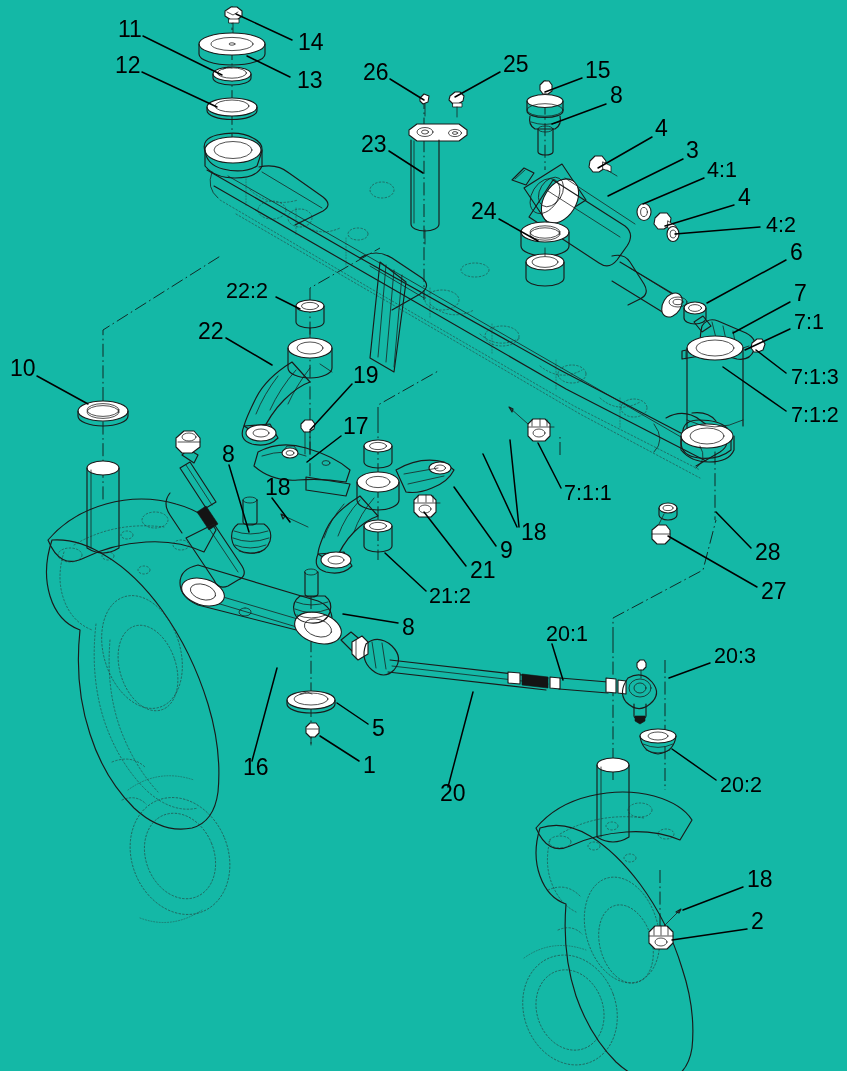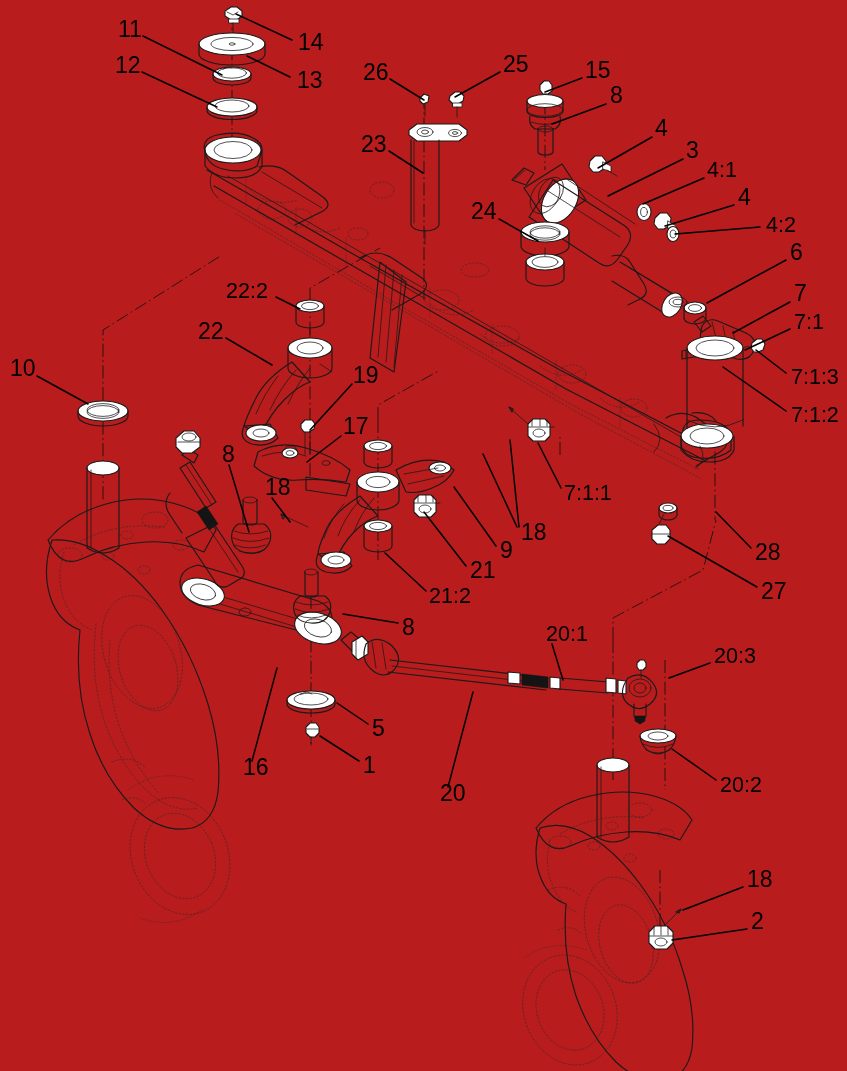--- a/index.html
+++ b/index.html
@@ -8,21 +8,21 @@
     padding: 0;
     background: #ffffff;
   }
   body {
     font-family: "Liberation Sans", sans-serif;
   }
   #diagram-root {
     position: relative;
     width: 847px;
     height: 1071px;
-    background: #b91c1c;
+    background: #14b8a6;
     overflow: hidden;
   }
   svg.art {
     position: absolute;
     left: 0;
     top: 0;
     width: 847px;
     height: 1071px;
   }
   

